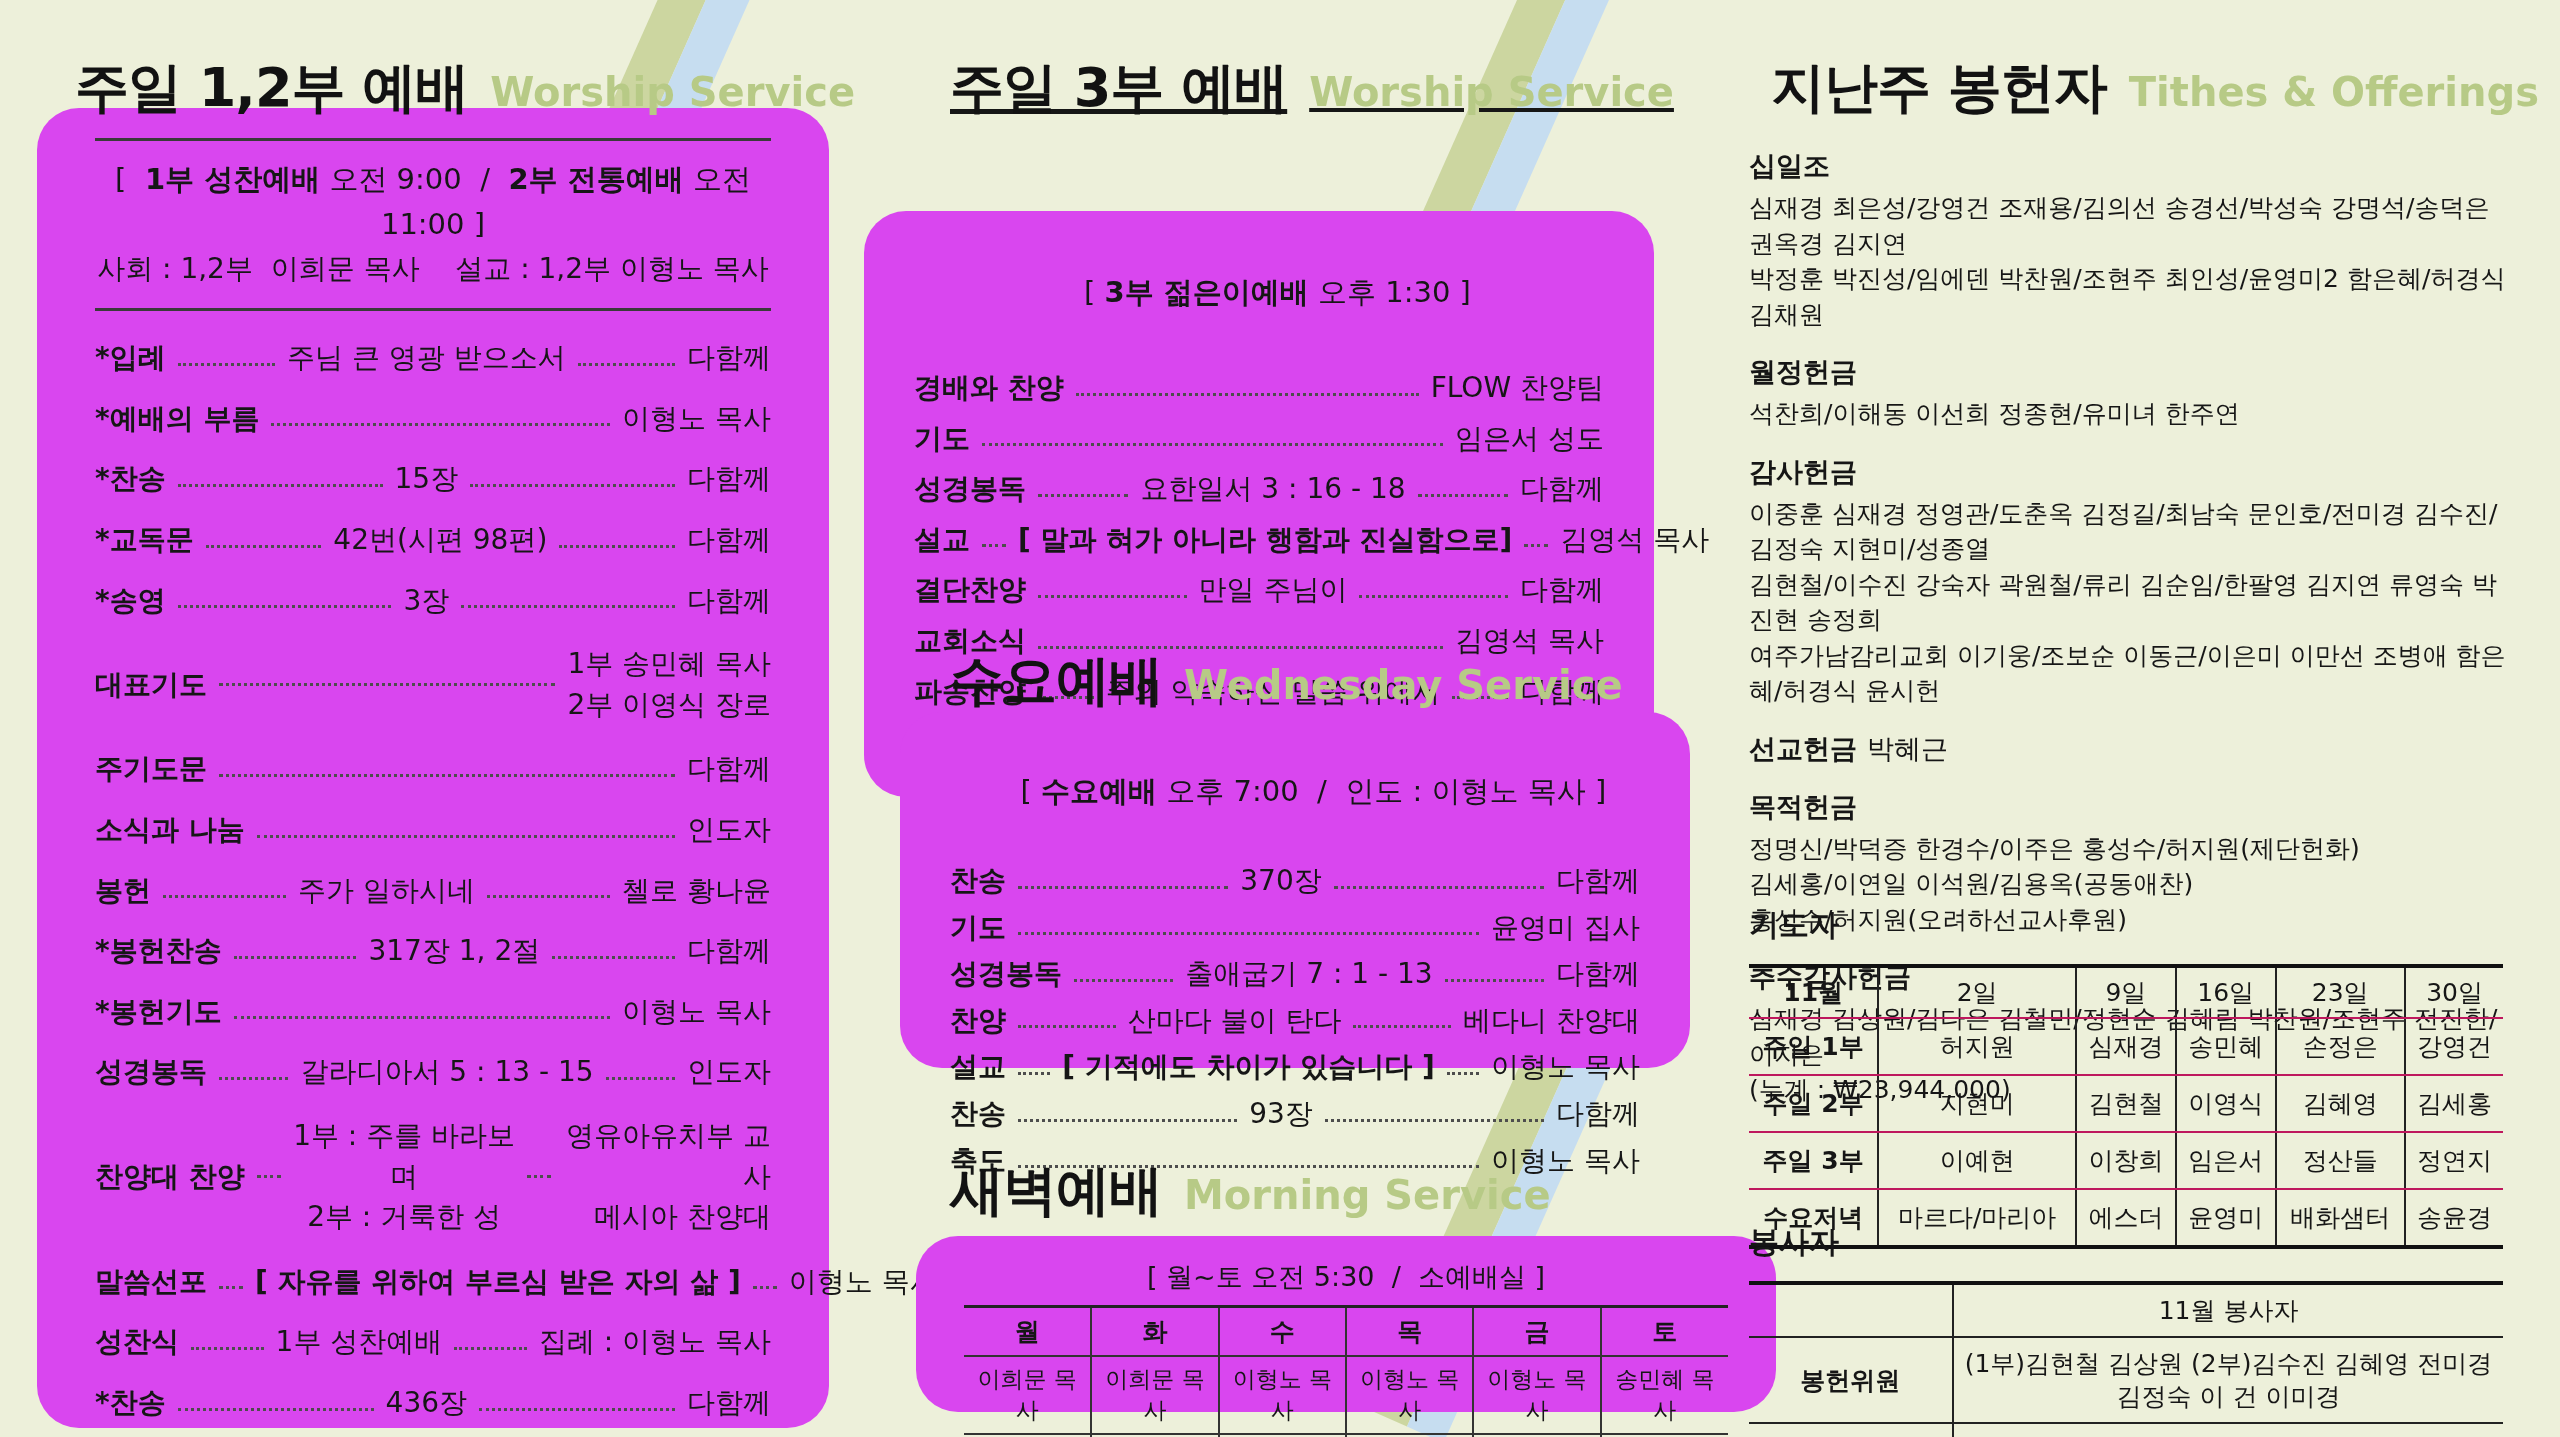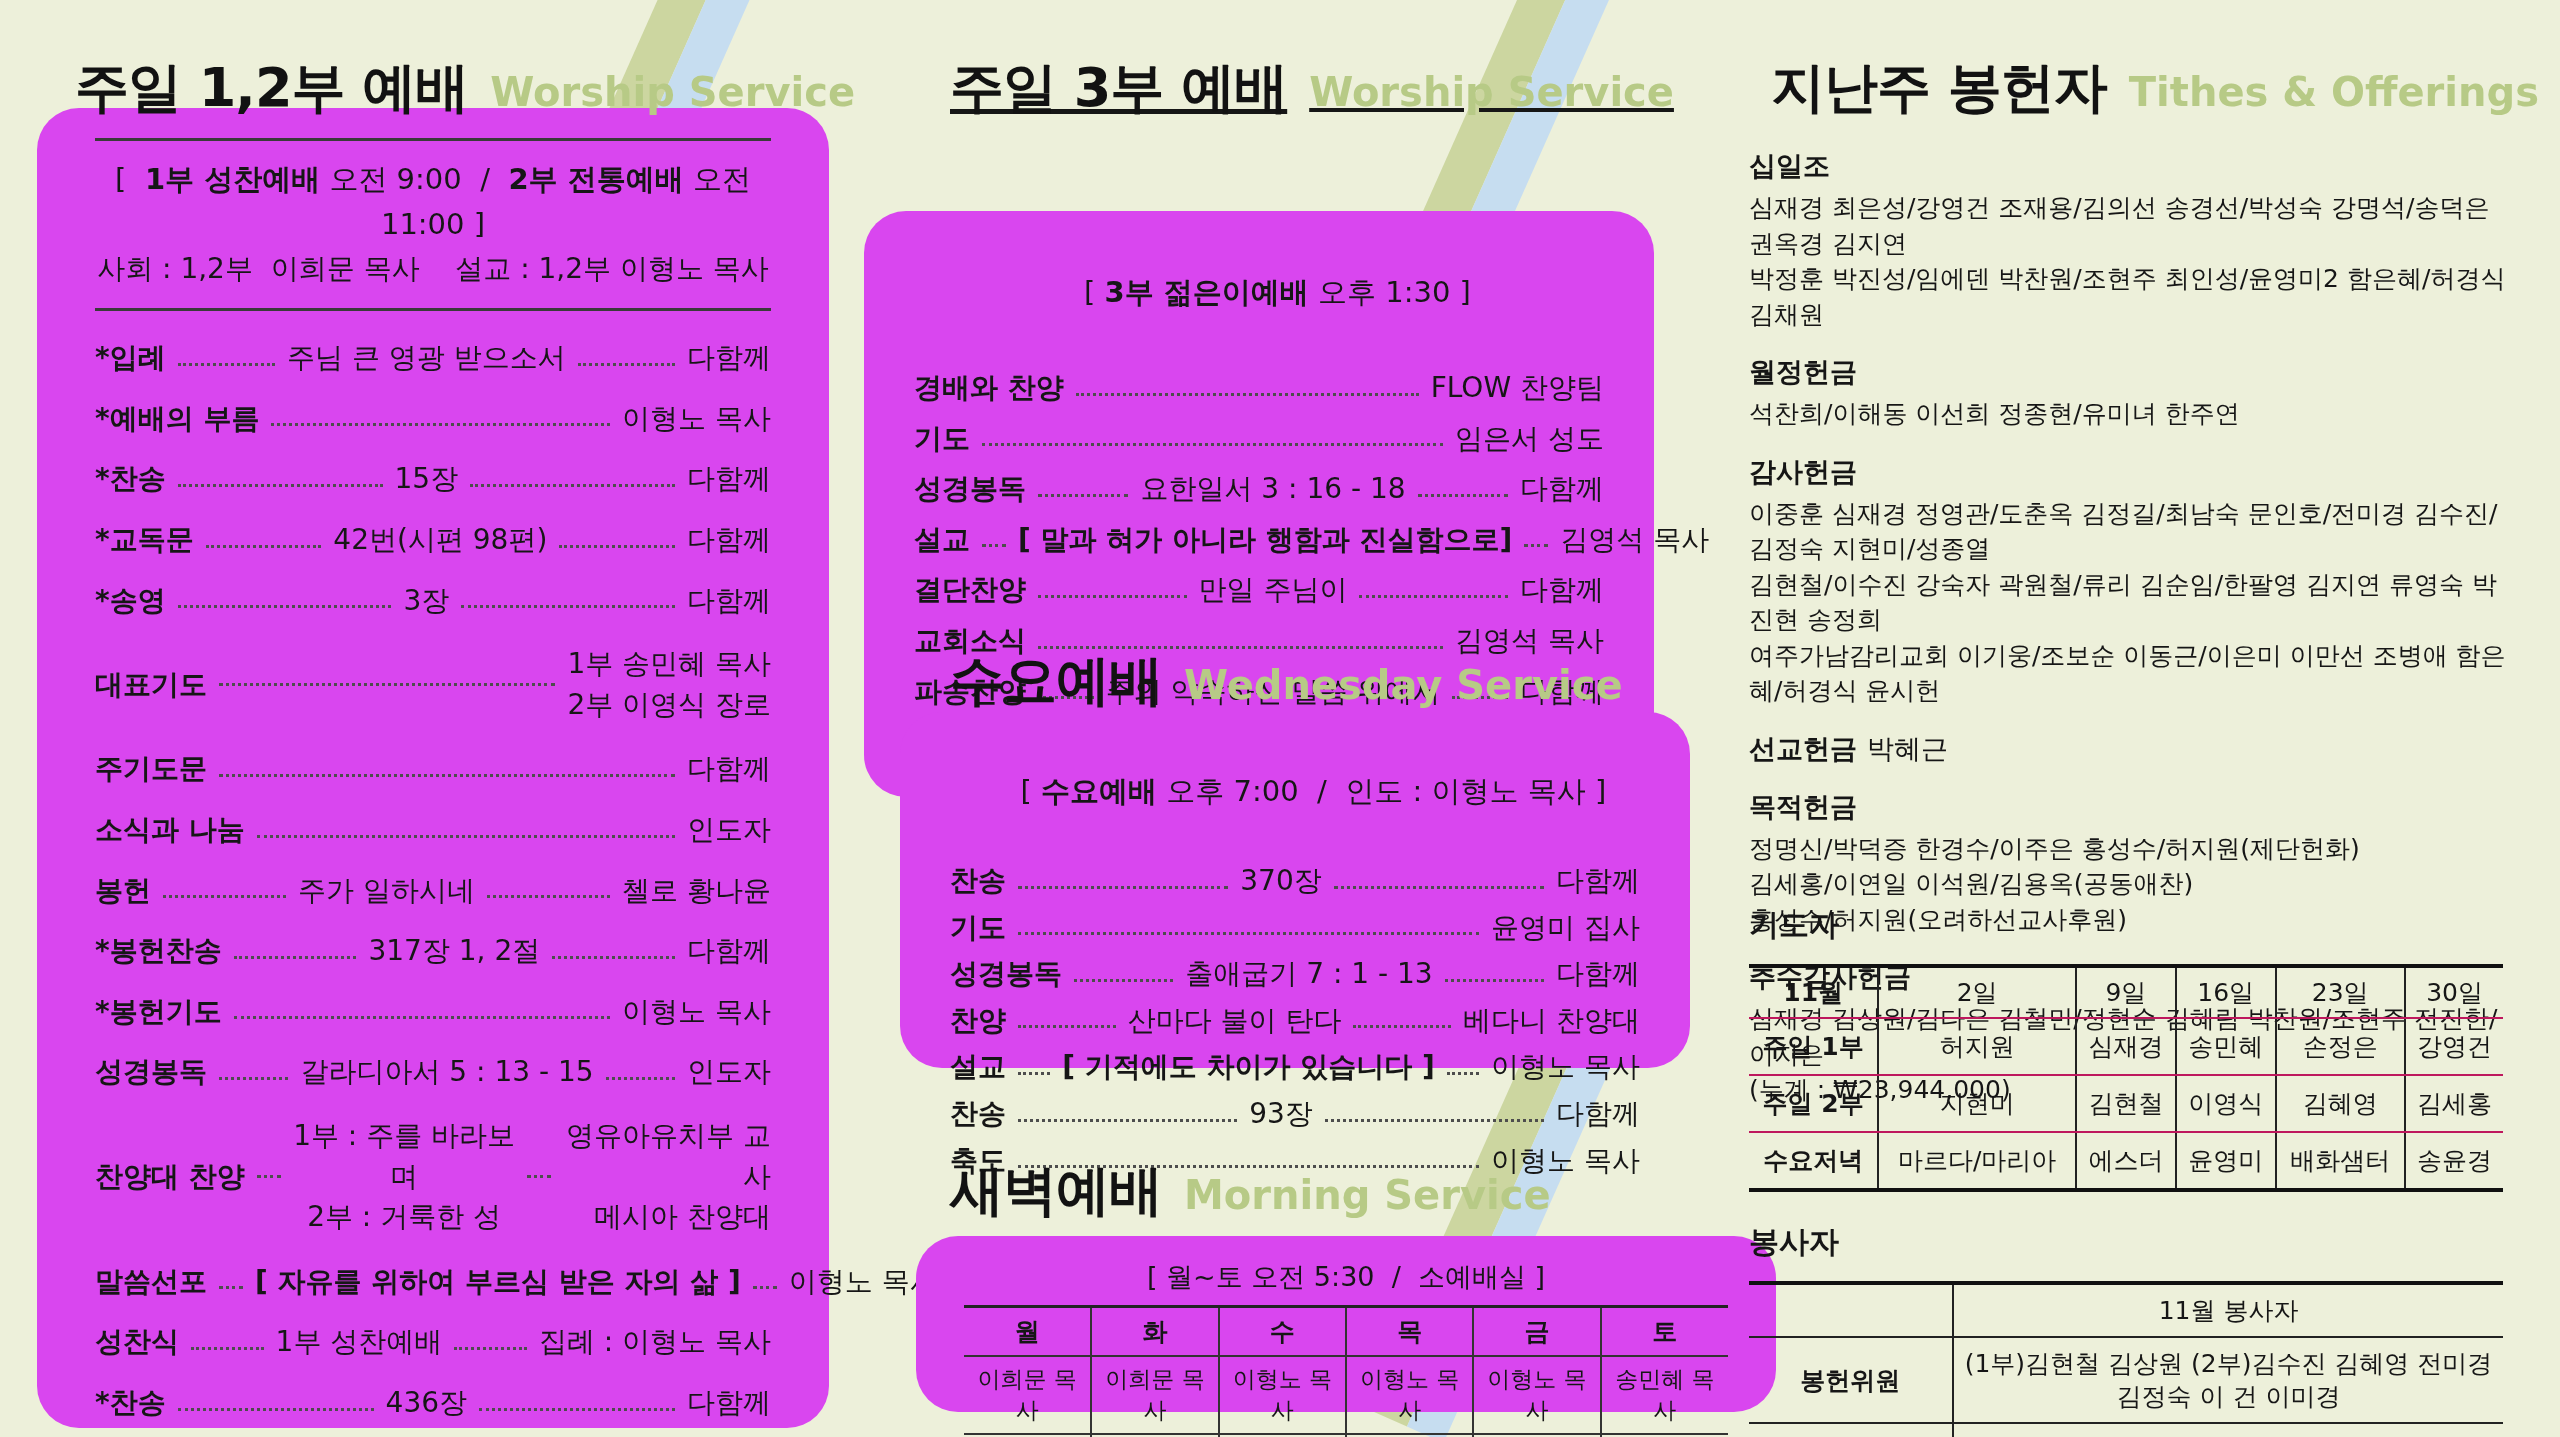--- a/index.html
+++ b/index.html
@@ -437,20 +437,28 @@
       </tr>
       <tr>
         <td>주일 2부</td>
             <td>지현미</td>
             <td>김현철</td>
             <td>이영식</td>
             <td>김혜영</td>
             <td>김세홍</td>
       </tr>
       <tr>
+        <td>주일 3부</td>
+            <td>이예현</td>
+            <td>이창희</td>
+            <td>임은서</td>
+            <td>정산들</td>
+            <td>정연지</td>
+      </tr>
+      <tr>
         <td>수요저녁</td>
             <td>마르다/마리아</td>
             <td>에스더</td>
             <td>윤영미</td>
             <td>배화샘터</td>
             <td>송윤경</td>
       </tr>
     </tbody>
       </table>
   </div>

